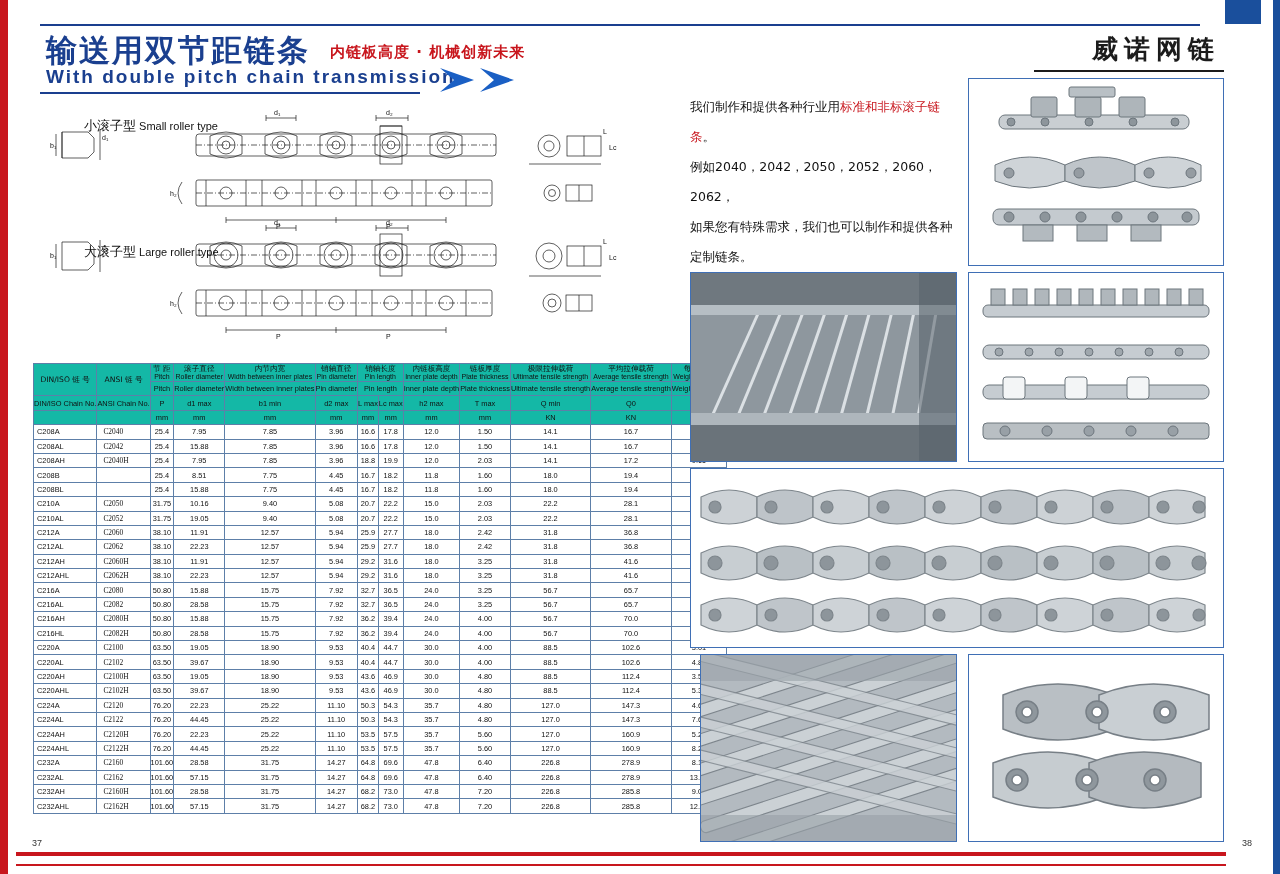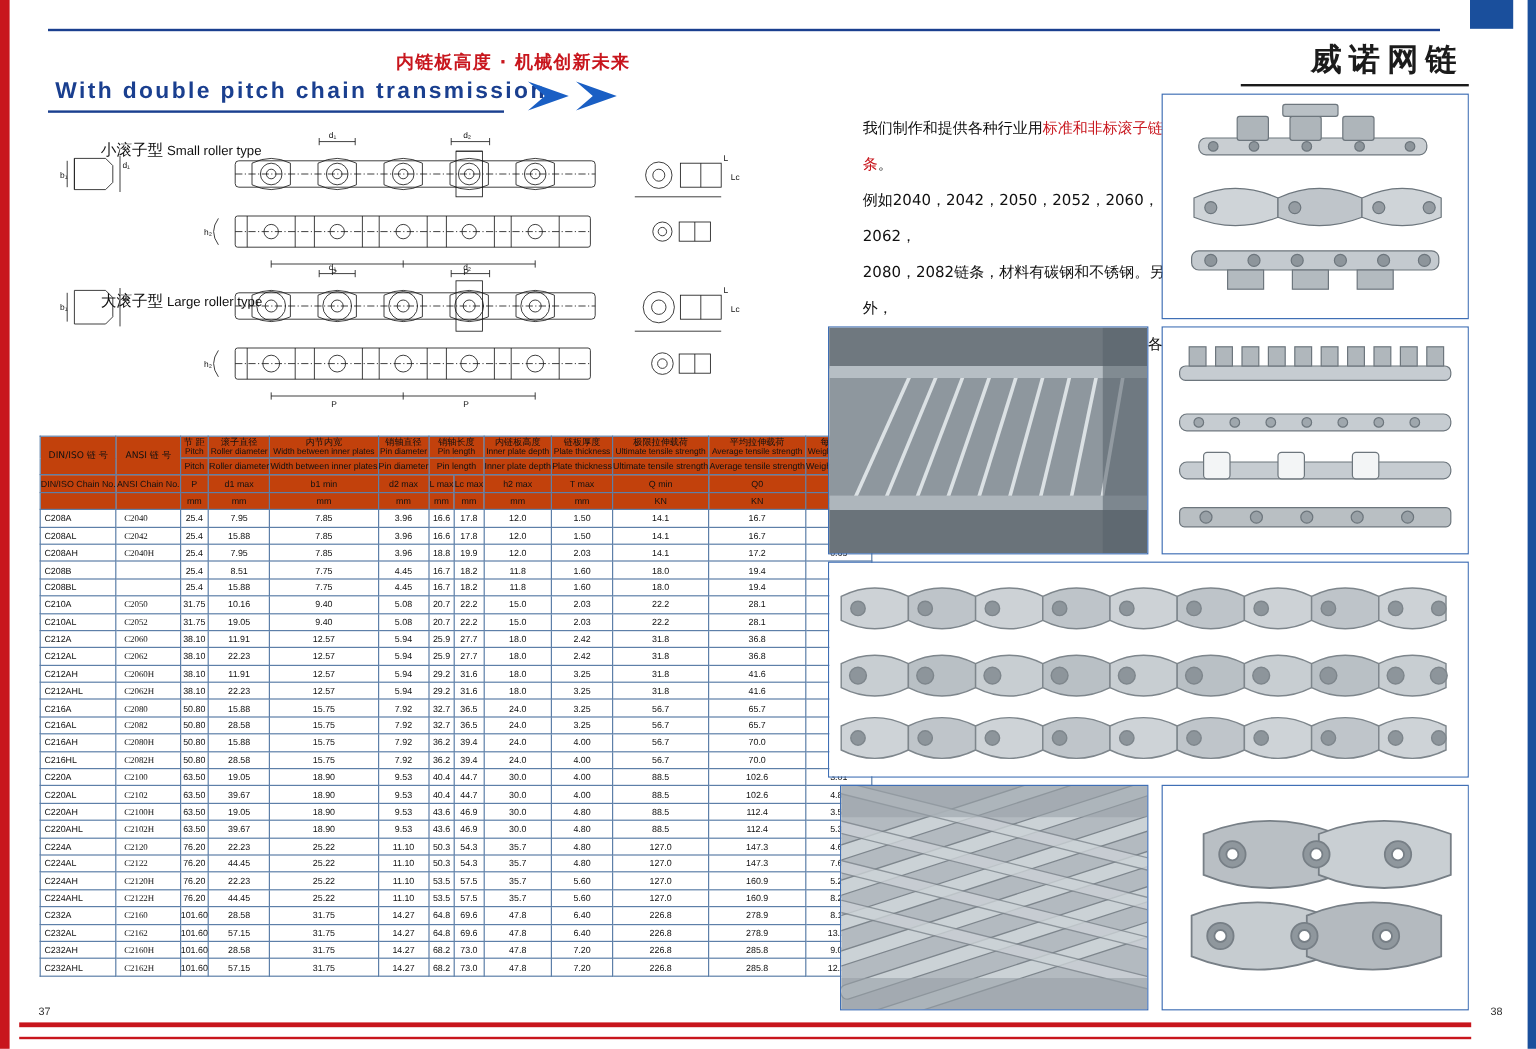--- a/index.html
+++ b/index.html
@@ -57,37 +57,36 @@
   .tbl-wrap{position:absolute;left:33px;top:363px;width:578px;}
   table.spec{border-collapse:collapse;width:578px;font-size:7.4px;color:#111;}
   table.spec th,table.spec td{
     border:0.6px solid #5d7fa8;
     text-align:center;
     padding:0;
     height:13.4px;
     line-height:9px;
     white-space:nowrap;
   }
-  thead th{background:#c2410c;font-weight:normal;}
+  thead th{background:#14b8a6;font-weight:normal;}
   .hrow1 th{height:30px;font-size:7.2px;}
   .hrow1 .cn{display:block;font-family:"DejaVu Sans",sans-serif;font-size:7.6px;}
   .hrow1 .en{display:block;font-size:7px;line-height:8px;}
   .hrow2 th{height:26px;}
   .hrow3 th{height:14px;}
   .hrow4 th{height:12px;}
   tbody td{background:#ffffff;}
   tbody td:first-child{text-align:left;padding-left:3px;}
   tbody td:nth-child(2){text-align:left;padding-left:6px;font-family:Liberation Serif, serif;}
 
   
   .intro{
     position:absolute;left:690px;top:92px;width:270px;
     font-size:12.5px;color:#111;line-height:30px;
     font-family:"DejaVu Sans",sans-serif;
-    margin-left:29px;
   }
   .intro .hl{color:#c8161d;}
 
   
   .photo{position:absolute;border:1px solid #3f6fb5;overflow:hidden;background:#dfe5ea;}
   .tex-b{width:100%;height:100%;background:
       linear-gradient(160deg,#9fa7ad 0%,#c6ccd1 35%,#8b949b 70%,#b9c0c6 100%);}
   .tex-c{width:100%;height:100%;background:
       linear-gradient(135deg,#b8bfc5 0%,#e7eaec 30%,#98a0a7 65%,#d3d8dc 100%);}
   .tex-white{width:100%;height:100%;background:#ffffff;}
@@ -102,20 +101,21 @@
 <div class="page">
 
   <div class="left-red-bar"></div>
   <div class="right-blue-bar"></div>
   <div class="top-blue"></div>
   <div class="bottom-red"></div>
   <div class="bottom-red2"></div>
 
   <div class="hdr-rule"></div>
   <div class="hdr-rule2"></div>
+  <div class="hdr-title-cn">输送用双节距链条</div>
   <div class="hdr-title-en">With double pitch chain transmission</div>
   <div class="hdr-slogan">内链板高度 · 机械创新未来</div>
   <div class="brand">威诺网链</div>
   <div class="brand-line"></div>
 
   <div class="arrows">
     <svg width="100" height="28" viewBox="0 0 100 28">
       <polygon points="0,2 34,14 0,26 14,14" fill="#1a5fc4"></polygon>
       <polygon points="40,2 74,14 40,26 54,14" fill="#1a5fc4"></polygon>
     </svg>
@@ -826,21 +826,20 @@
           </tr>
         </tbody>
     </table>
   </div>
 
   <div class="intro">
     <div>
       <span>我们制作和提供各种行业用</span><span class="hl">标准和非标滚子链条</span><span>。</span>
     </div>
     <div>例如2040，2042，2050，2052，2060，2062，</div>
-    <div>2080，2082链条，材料有碳钢和不锈钢。另外，</div>
     <div>如果您有特殊需求，我们也可以制作和提供各种</div>
     <div>定制链条。</div>
   </div>
 
   <div class="photo" style="left:968px;top:78px;width:254px;height:186px;">
     <div class="tex-white">
       <svg width="254" height="186" viewBox="0 0 254 186">
 
         <g stroke="#6d767d" fill="#c9ced2" stroke-width="1">
           <rect x="30" y="36" width="190" height="14" rx="6"></rect>

